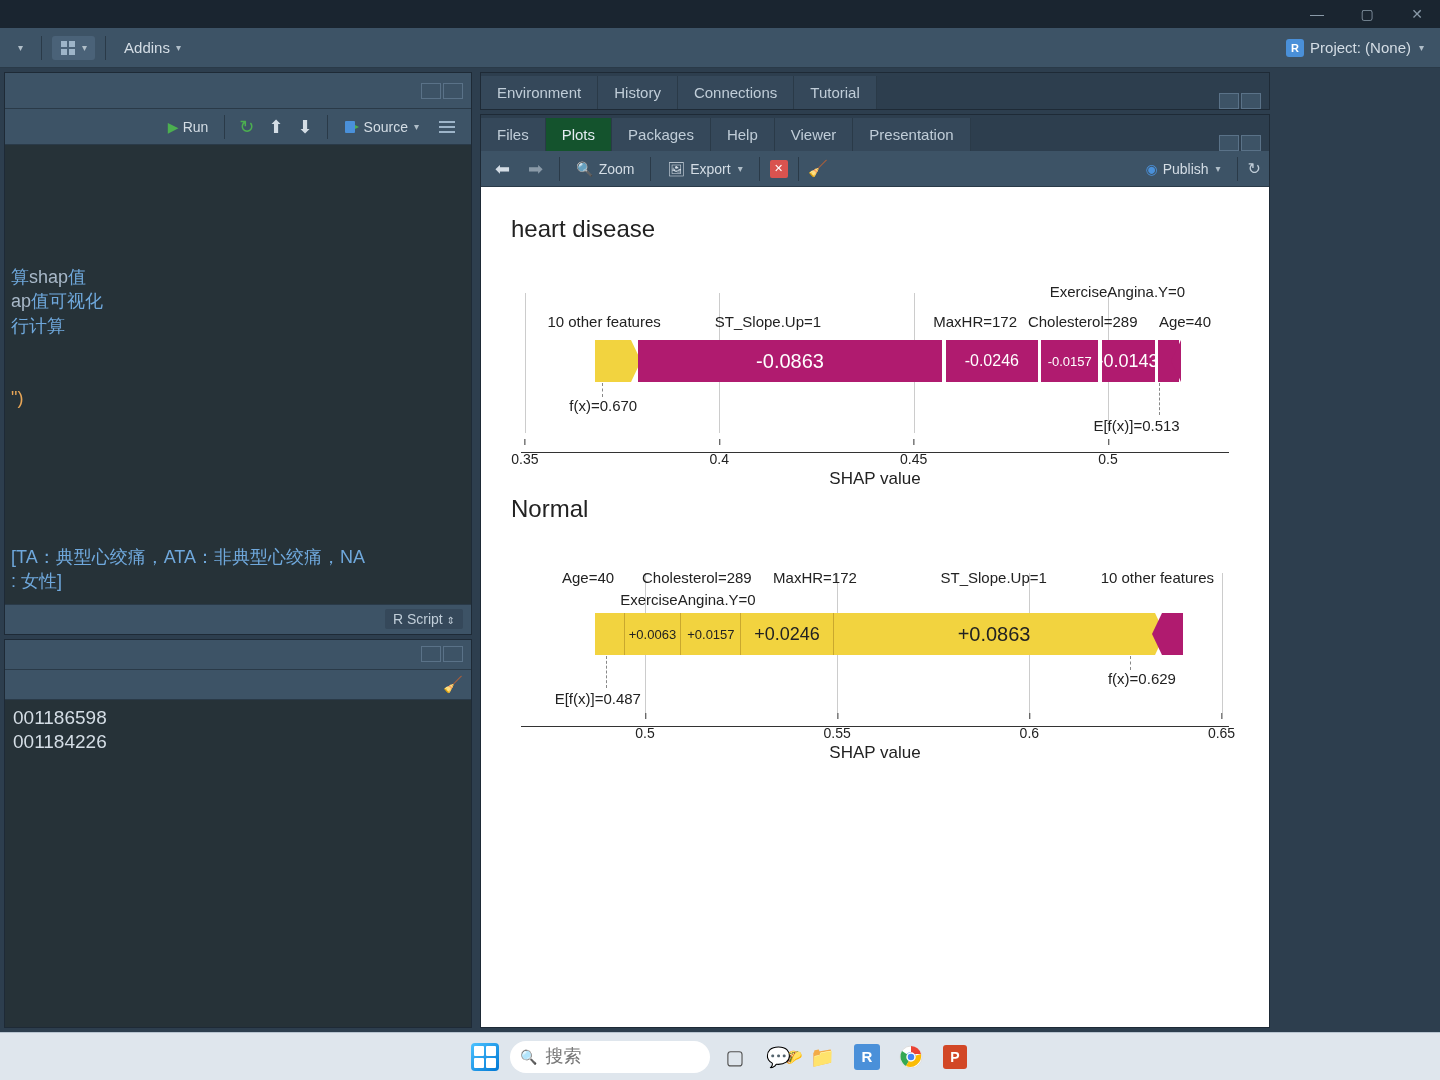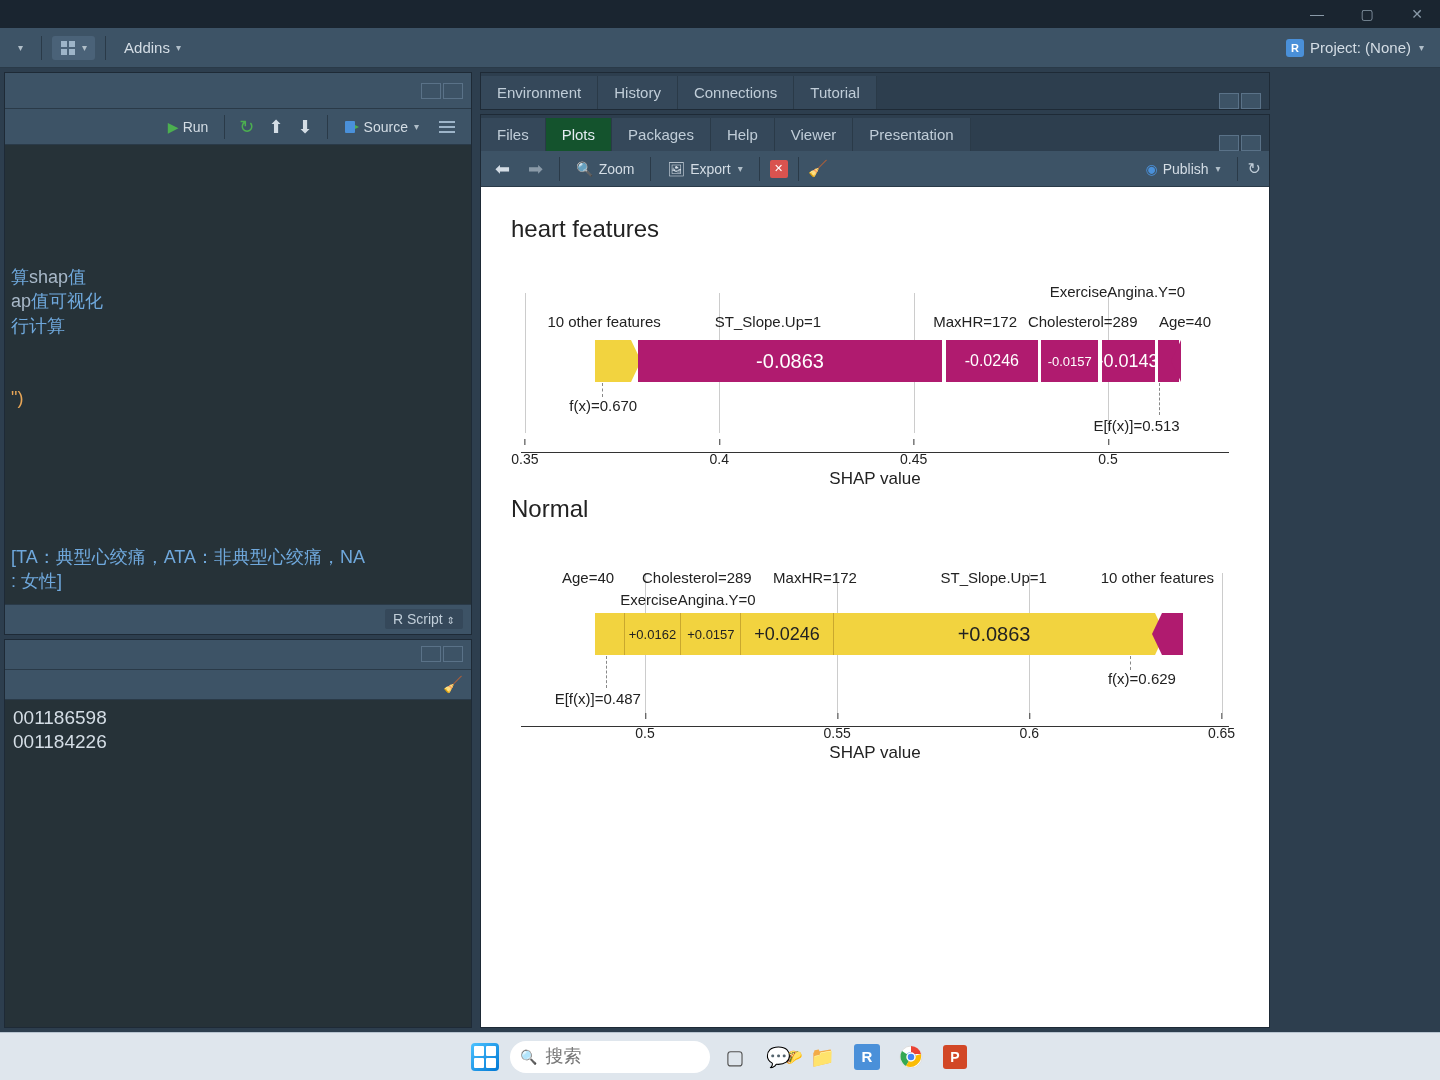--- a/index.html
+++ b/index.html
@@ -257,21 +257,21 @@
           <span class="publish-icon">◉</span>
           <span>Publish</span>
           <span class="dropdown-arrow">▾</span>
         </span>
         <div class="divider-v"></div>
         <span class="refresh-icon">↻</span>
       </div>
 
       <div class="plot-area">
 
-        <div class="plot-title">heart features</div>
+        <div class="plot-title">heart disease</div>
         <div class="plot-region">
 
           <div class="shap-grid" style="left:1.9%;"></div>
           <div class="shap-grid" style="left:28.6%;"></div>
           <div class="shap-grid" style="left:55.3%;"></div>
           <div class="shap-grid" style="left:82.0%;"></div>
 
           <div class="shap-label" style="top:28px; left:74%;">ExerciseAngina.Y=0</div>
           <div class="shap-label top" style="left:5%;">10 other features</div>
           <div class="shap-label top" style="left:28%;">ST_Slope.Up=1</div>
@@ -332,21 +332,21 @@
           <div class="shap-label" style="top:34px; left:18%;">Cholesterol=289</div>
           <div class="shap-label" style="top:34px; left:36%;">MaxHR=172</div>
           <div class="shap-label" style="top:34px; left:59%;">ST_Slope.Up=1</div>
           <div class="shap-label" style="top:34px; left:81%;">10 other features</div>
 
           <div class="shap-label" style="top:56px; left:15%;">ExerciseAngina.Y=0</div>
 
           <div class="shap-bar-row" style="top:78px;">
             <div class="shap-seg yellow" style="left:10.5%; width:4%;"></div>
             <div class="shap-seg yellow" style="left:14.5%; width:8%; border-left:1px solid #c9a82e;">
-              <span style="font-size:13px;">+0.0162</span>
+              <span style="font-size:13px;">+0.0063</span>
             </div>
             <div class="shap-seg yellow" style="left:22.5%; width:8.5%; border-left:1px solid #c9a82e;">
               <span style="font-size:13px;">+0.0157</span>
             </div>
             <div class="shap-seg yellow" style="left:31%; width:13%; border-left:1px solid #c9a82e;">
               <span style="font-size:18px;">+0.0246</span>
             </div>
             <div class="shap-seg yellow" style="left:44%; width:45.5%; border-left:1px solid #c9a82e;">
               <span style="font-size:20px;">+0.0863</span>
               <div class="shap-arrow-r" style="border-left:10px solid #f2d33f;"></div>

